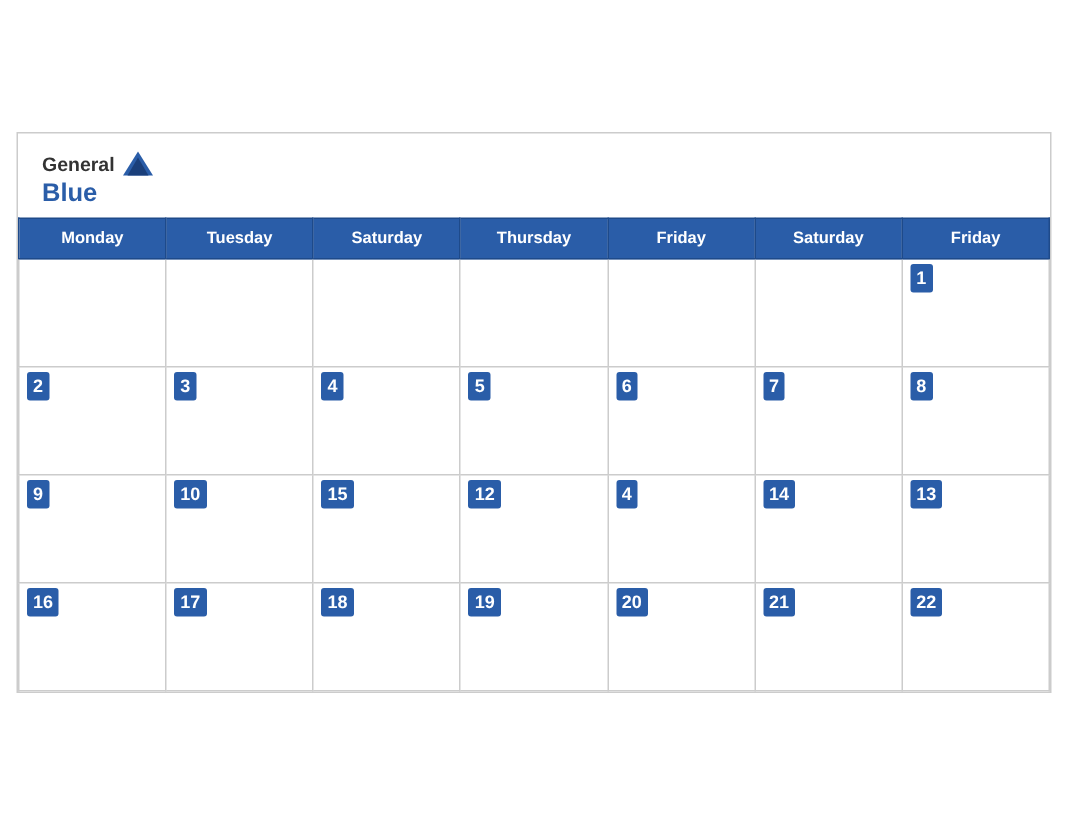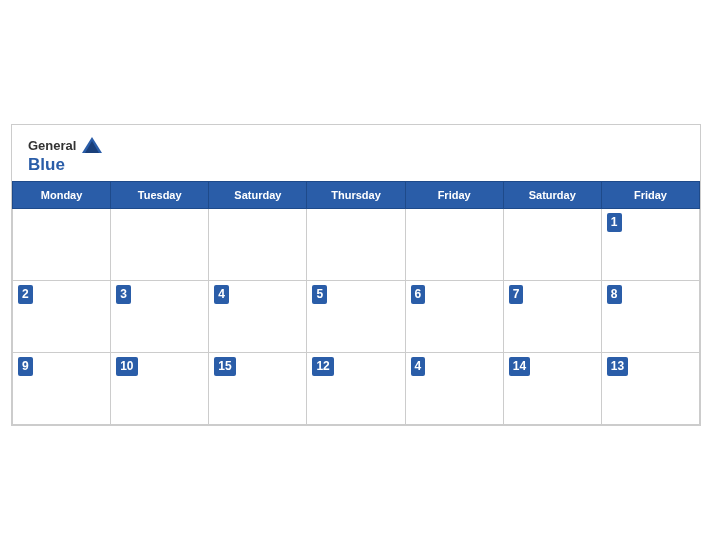--- a/index.html
+++ b/index.html
@@ -127,15 +127,24 @@
         </tr>
         <tr>
           <td><span class="date-num">9</span></td>
           <td><span class="date-num">10</span></td>
           <td><span class="date-num">15</span></td>
           <td><span class="date-num">12</span></td>
           <td><span class="date-num">4</span></td>
           <td><span class="date-num">14</span></td>
           <td><span class="date-num">13</span></td>
         </tr>
+        <tr>
+          <td><span class="date-num">16</span></td>
+          <td><span class="date-num">17</span></td>
+          <td><span class="date-num">18</span></td>
+          <td><span class="date-num">19</span></td>
+          <td><span class="date-num">20</span></td>
+          <td><span class="date-num">21</span></td>
+          <td><span class="date-num">22</span></td>
+        </tr>
       </tbody>
   </table>
 </div>
 
 </body></html>

